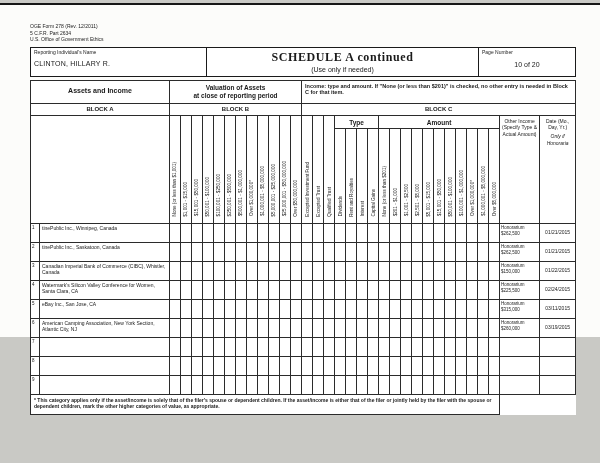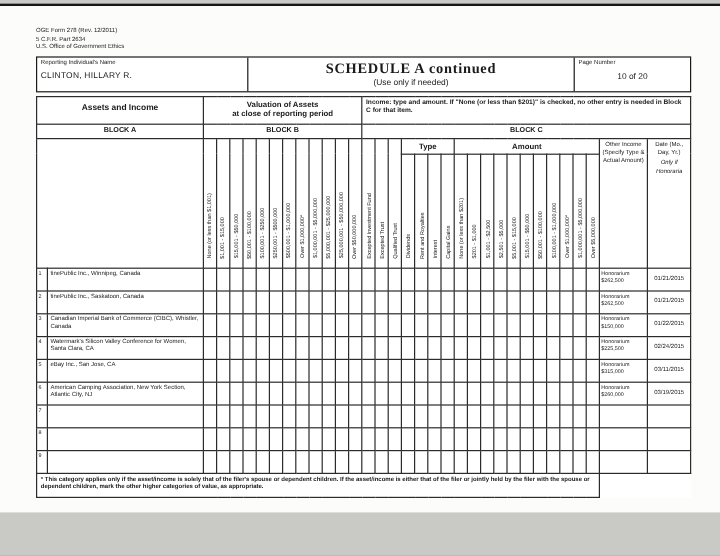--- a/index.html
+++ b/index.html
@@ -1,19 +1,19 @@
 <!DOCTYPE html>
 <html><head>
 <meta charset="utf-8">
 <style>
   * { margin:0; padding:0; box-sizing:border-box; }
   html,body { background:#a8a8a4; }
   body { font-family:"Liberation Sans", sans-serif; color:#1a1a1a; }
   .screen { position:relative; width:600px; height:463px; background:#c9c9c5; overflow:hidden; margin:0 auto; }
-  .paper { position:absolute; left:0; top:3px; width:600px; height:424px; background:#fcfcfa; border-top:2px solid #161616; }
+  .paper { position:absolute; left:0; top:3px; width:600px; height:334px; background:#fcfcfa; border-top:2px solid #161616; }
   .content { position:absolute; left:30px; top:18px; width:546px; }
 
   .formcite { font-size:5px; line-height:1.3; margin-bottom:4px; color:#222; }
 
   .idbox { display:flex; border:1px solid #1a1a1a; height:30px; background:#fff; }
   .id-left { width:176px; border-right:1px solid #1a1a1a; padding:1px 3px; }
   .id-mid  { flex:1; border-right:1px solid #1a1a1a; text-align:center; padding-top:2px; }
   .id-right{ width:96px; padding:1px 3px; }
   .lbl { font-size:5px; color:#222; }
   .id-left .val { font-size:7px; margin-top:5px; letter-spacing:.2px; }

